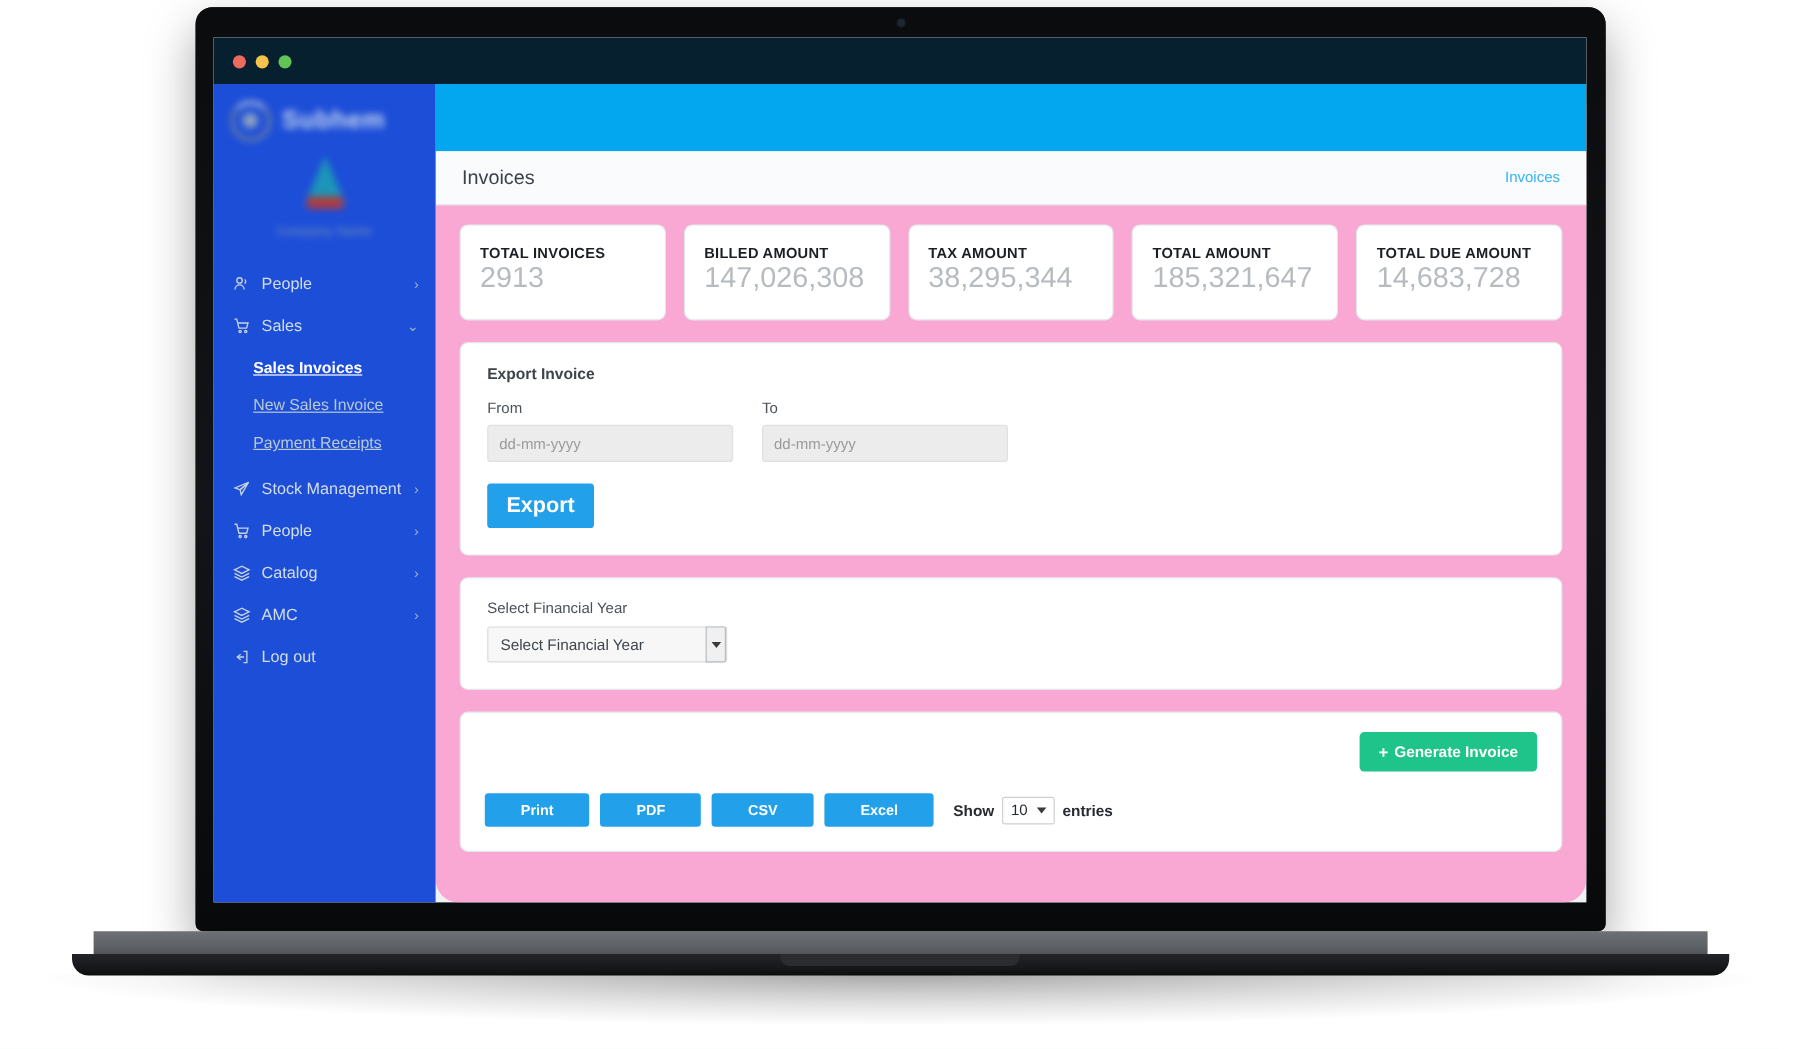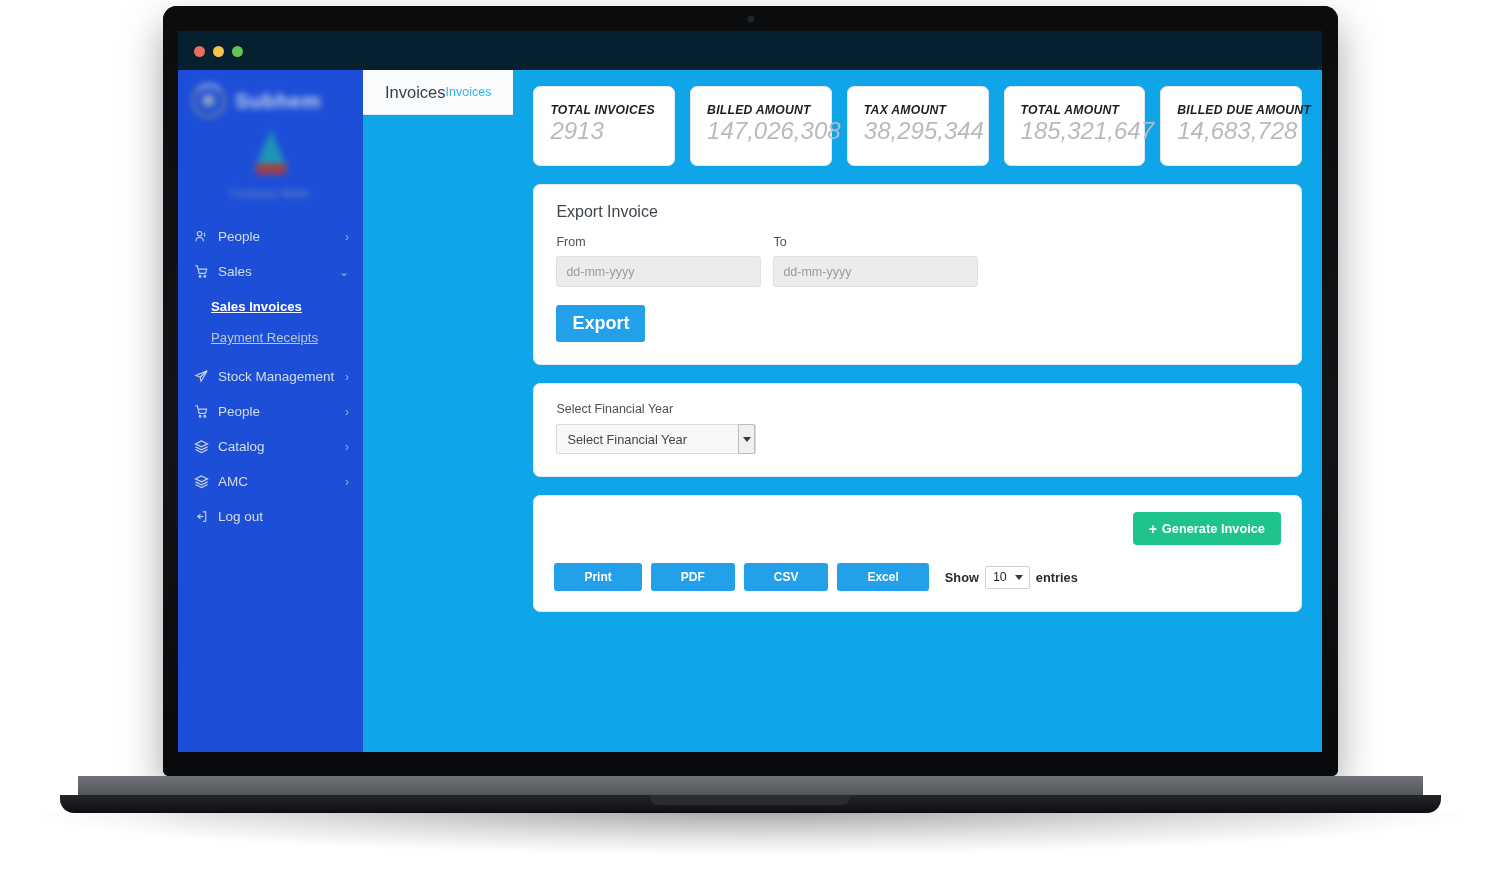--- a/index.html
+++ b/index.html
@@ -101,51 +101,51 @@
   .nav-item .chev{margin-left:auto;font-size:12px;color:#9fb2c2;line-height:1;}
   .nav-ico{width:15px;height:15px;flex:0 0 15px;display:block;}
   .nav-ico svg{display:block;}
   .subnav{padding:2px 0 6px;}
   .sub-item{
     padding:8px 14px 8px 33px;font-size:13.2px;color:#b9c8d5;cursor:pointer;text-decoration:underline;
   }
   .sub-item.active{color:#ffffff;font-weight:700;}
 
   
-  .main{flex:1;background:#0ea5e9;display:flex;flex-direction:row;min-width:0;}
+  .main{flex:1;background:#f9a8d4;display:flex;flex-direction:column;min-width:0;border-radius:19px;}
   .topbar{height:56px;background:#03a7ef;}
   .pagehead{
     height:44px;background:#fafbfc;border-bottom:1px solid #e4e8ec;
     display:flex;align-items:center;justify-content:space-between;
     padding:0 22px;
   }
   .pagehead h1{margin:0;font-size:16.5px;font-weight:400;color:#3a4149;}
   .crumb{font-size:12.5px;color:#35b4f0;cursor:pointer;}
 
   .content{padding:16px 20px 0 20px;overflow:hidden;}
 
-  .cards{display:flex;gap:15px;margin-bottom:18px;font-style:italic;}
+  .cards{display:flex;gap:15px;margin-bottom:18px;}
   .card{
     flex:1;background:#fff;border:1px solid #e3e7eb;border-radius:7px;
     padding:16px 16px 20px 16px;min-width:0;
   }
   .card-label{
     font-size:12.2px;font-weight:700;color:#1b1f23;letter-spacing:.25px;
     white-space:nowrap;
   }
   .card-value{
     font-size:24px;color:#b6bbc0;font-weight:400;white-space:nowrap;
   }
 
   .panel{
     background:#fff;border:1px solid #e3e7eb;border-radius:7px;
     padding:18px 22px 22px 22px;margin-bottom:18px;
   }
-  .panel h2{margin:0 0 14px 0;font-size:16px;font-weight:400;color:#3d444b;}
-  .fields{display:flex;gap:12px;}
+  .panel h2{margin:0 0 14px 0;font-size:13px;font-weight:700;color:#3d444b;}
+  .fields{display:flex;gap:24px;}
   .field{width:205px;}
   .field label{display:block;font-size:12.5px;color:#4a5159;margin-bottom:7px;}
   .field input{
     width:100%;box-sizing:border-box;height:31px;
     background:#ececec;border:1px solid #e0e0e0;border-radius:3px;
     padding:0 9px;font-size:12.5px;color:#555;font-family:"Liberation Sans",sans-serif;
   }
   .field input::placeholder{color:#9b9b9b;}
   .btn{
     border:none;border-radius:3px;cursor:pointer;
@@ -259,20 +259,21 @@
                 <circle cx="6.5" cy="13" r="1"></circle>
                   <circle cx="11.5" cy="13" r="1"></circle>
               </svg>
             </span>
             <span>Sales</span>
             <span class="chev">⌄</span>
           </div>
 
           <div class="subnav">
             <div class="sub-item active">Sales Invoices</div>
+            <div class="sub-item">New Sales Invoice</div>
             <div class="sub-item">Payment Receipts</div>
           </div>
 
           <div class="nav-item">
             <span class="nav-ico">
               <svg viewBox="0 0 16 16" width="15" height="15" fill="none" stroke="#c7d3de" stroke-width="1.2">
                 <path d="M14 2L2 7l4.5 1.7L14 2z"></path>
                   <path d="M14 2L7.5 13l-1-4.3L14 2z"></path>
               </svg>
             </span>
@@ -353,21 +354,21 @@
             </div>
             <div class="card">
               <div class="card-label">TAX AMOUNT</div>
               <div class="card-value">38,295,344</div>
             </div>
             <div class="card">
               <div class="card-label">TOTAL AMOUNT</div>
               <div class="card-value">185,321,647</div>
             </div>
             <div class="card">
-              <div class="card-label">BILLED DUE AMOUNT</div>
+              <div class="card-label">TOTAL DUE AMOUNT</div>
               <div class="card-value">14,683,728</div>
             </div>
           </div>
 
           <section class="panel">
             <h2>Export Invoice</h2>
             <div class="fields">
               <div class="field">
                 <label>From</label>
                 <input type="text" placeholder="dd-mm-yyyy" style="">

